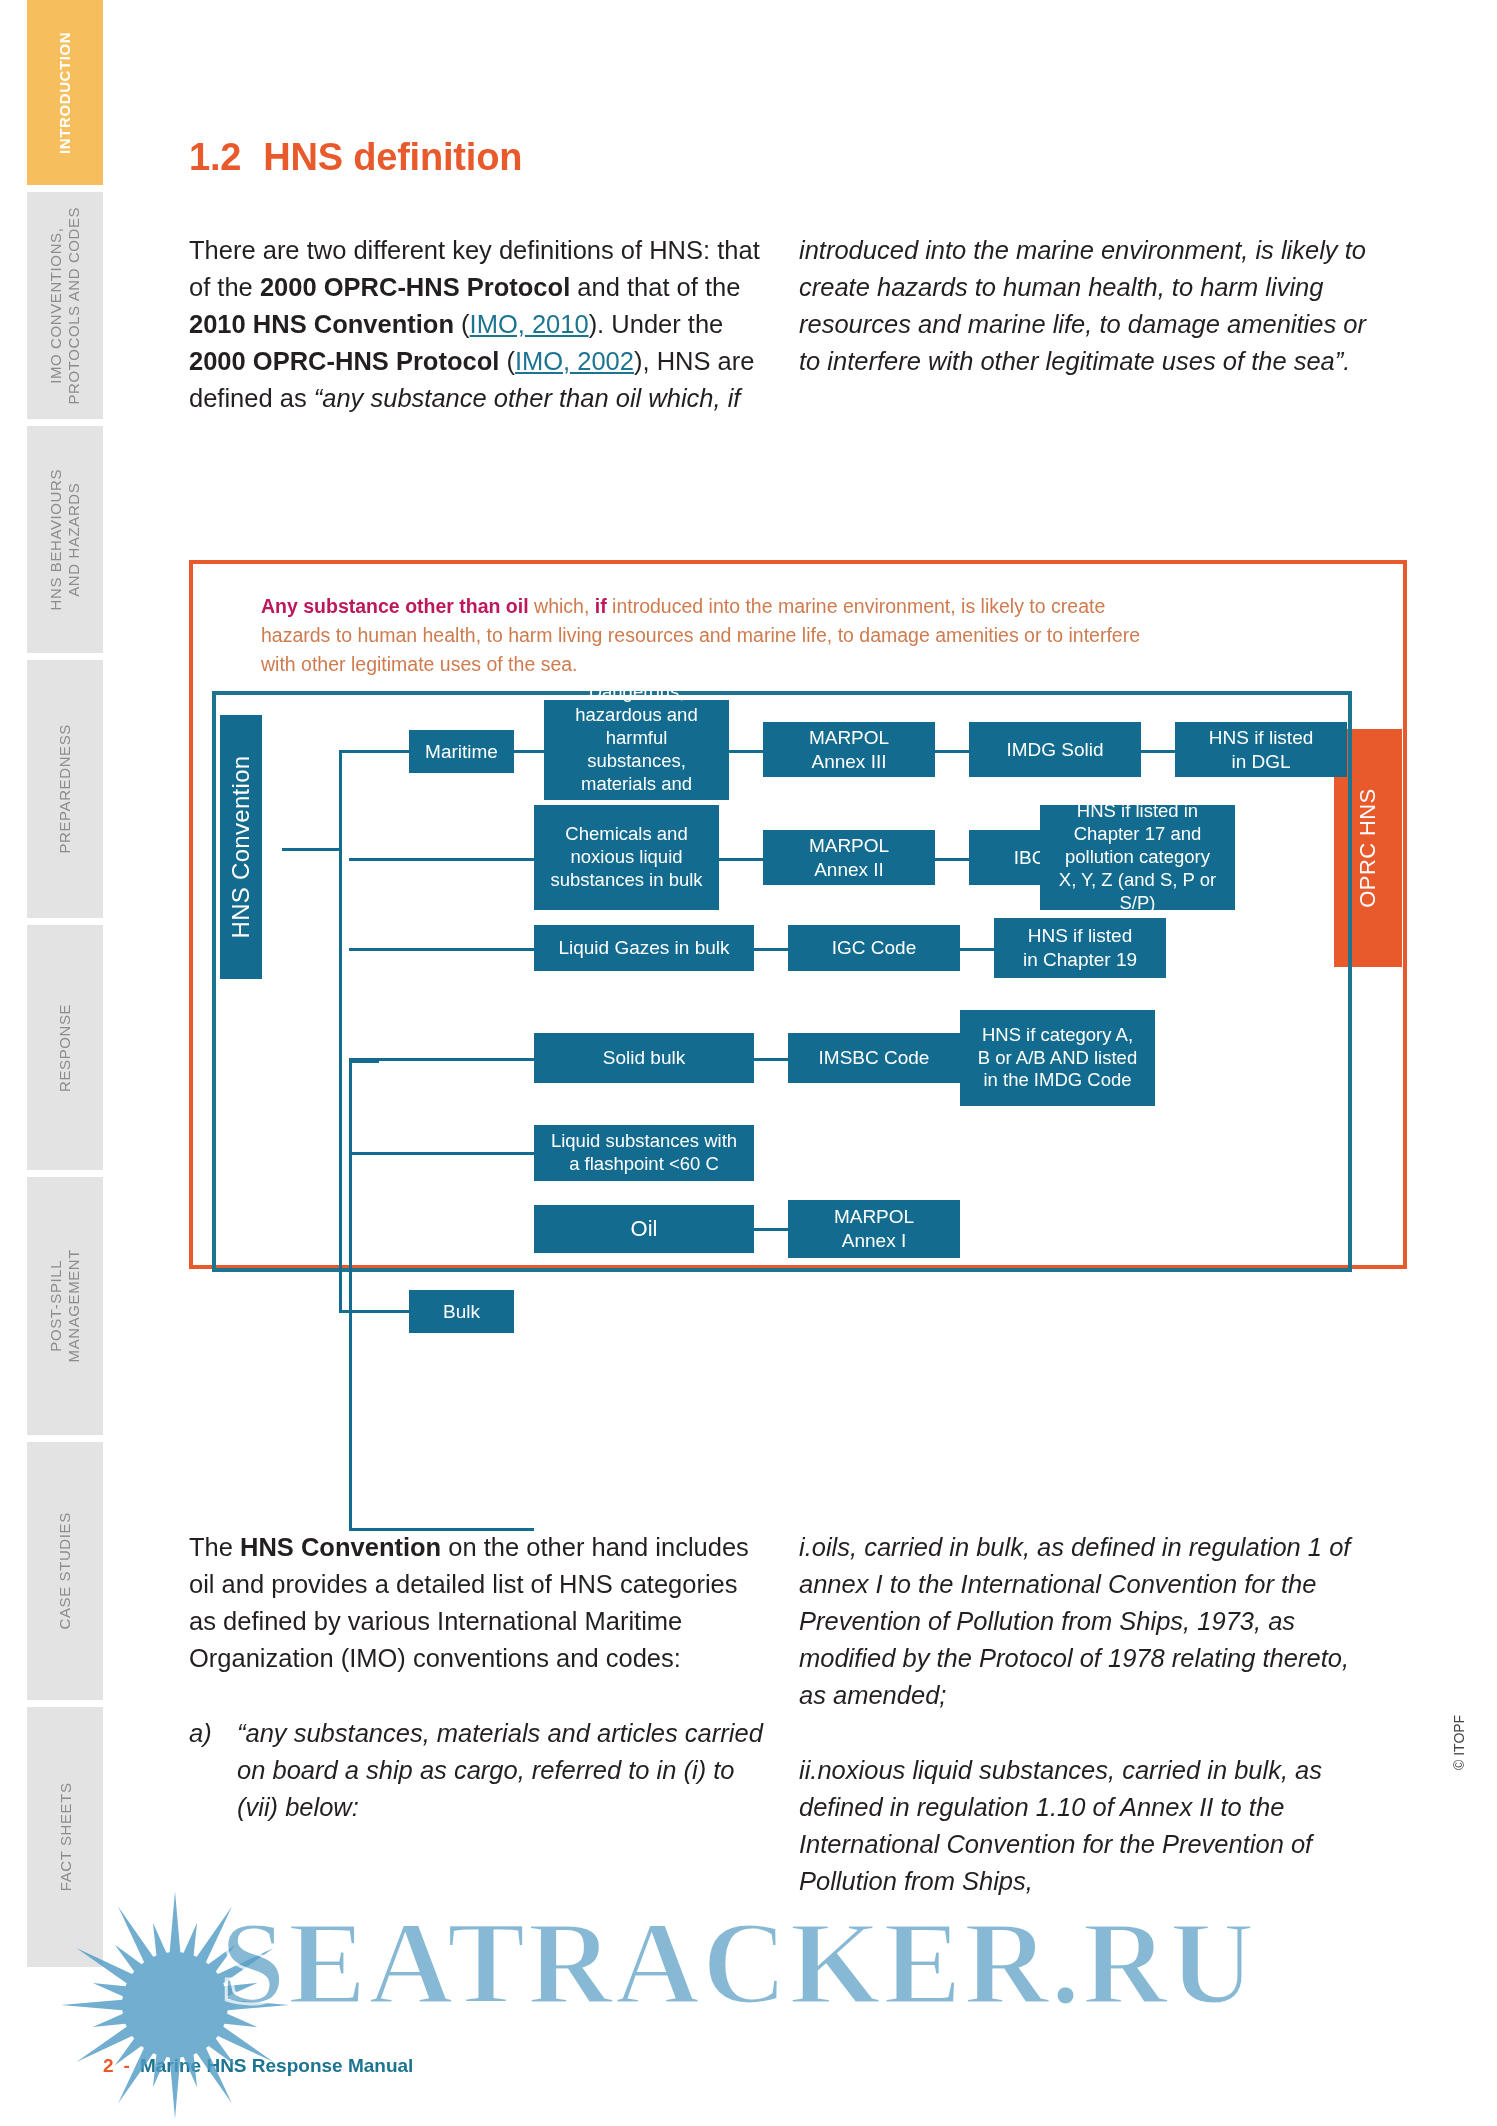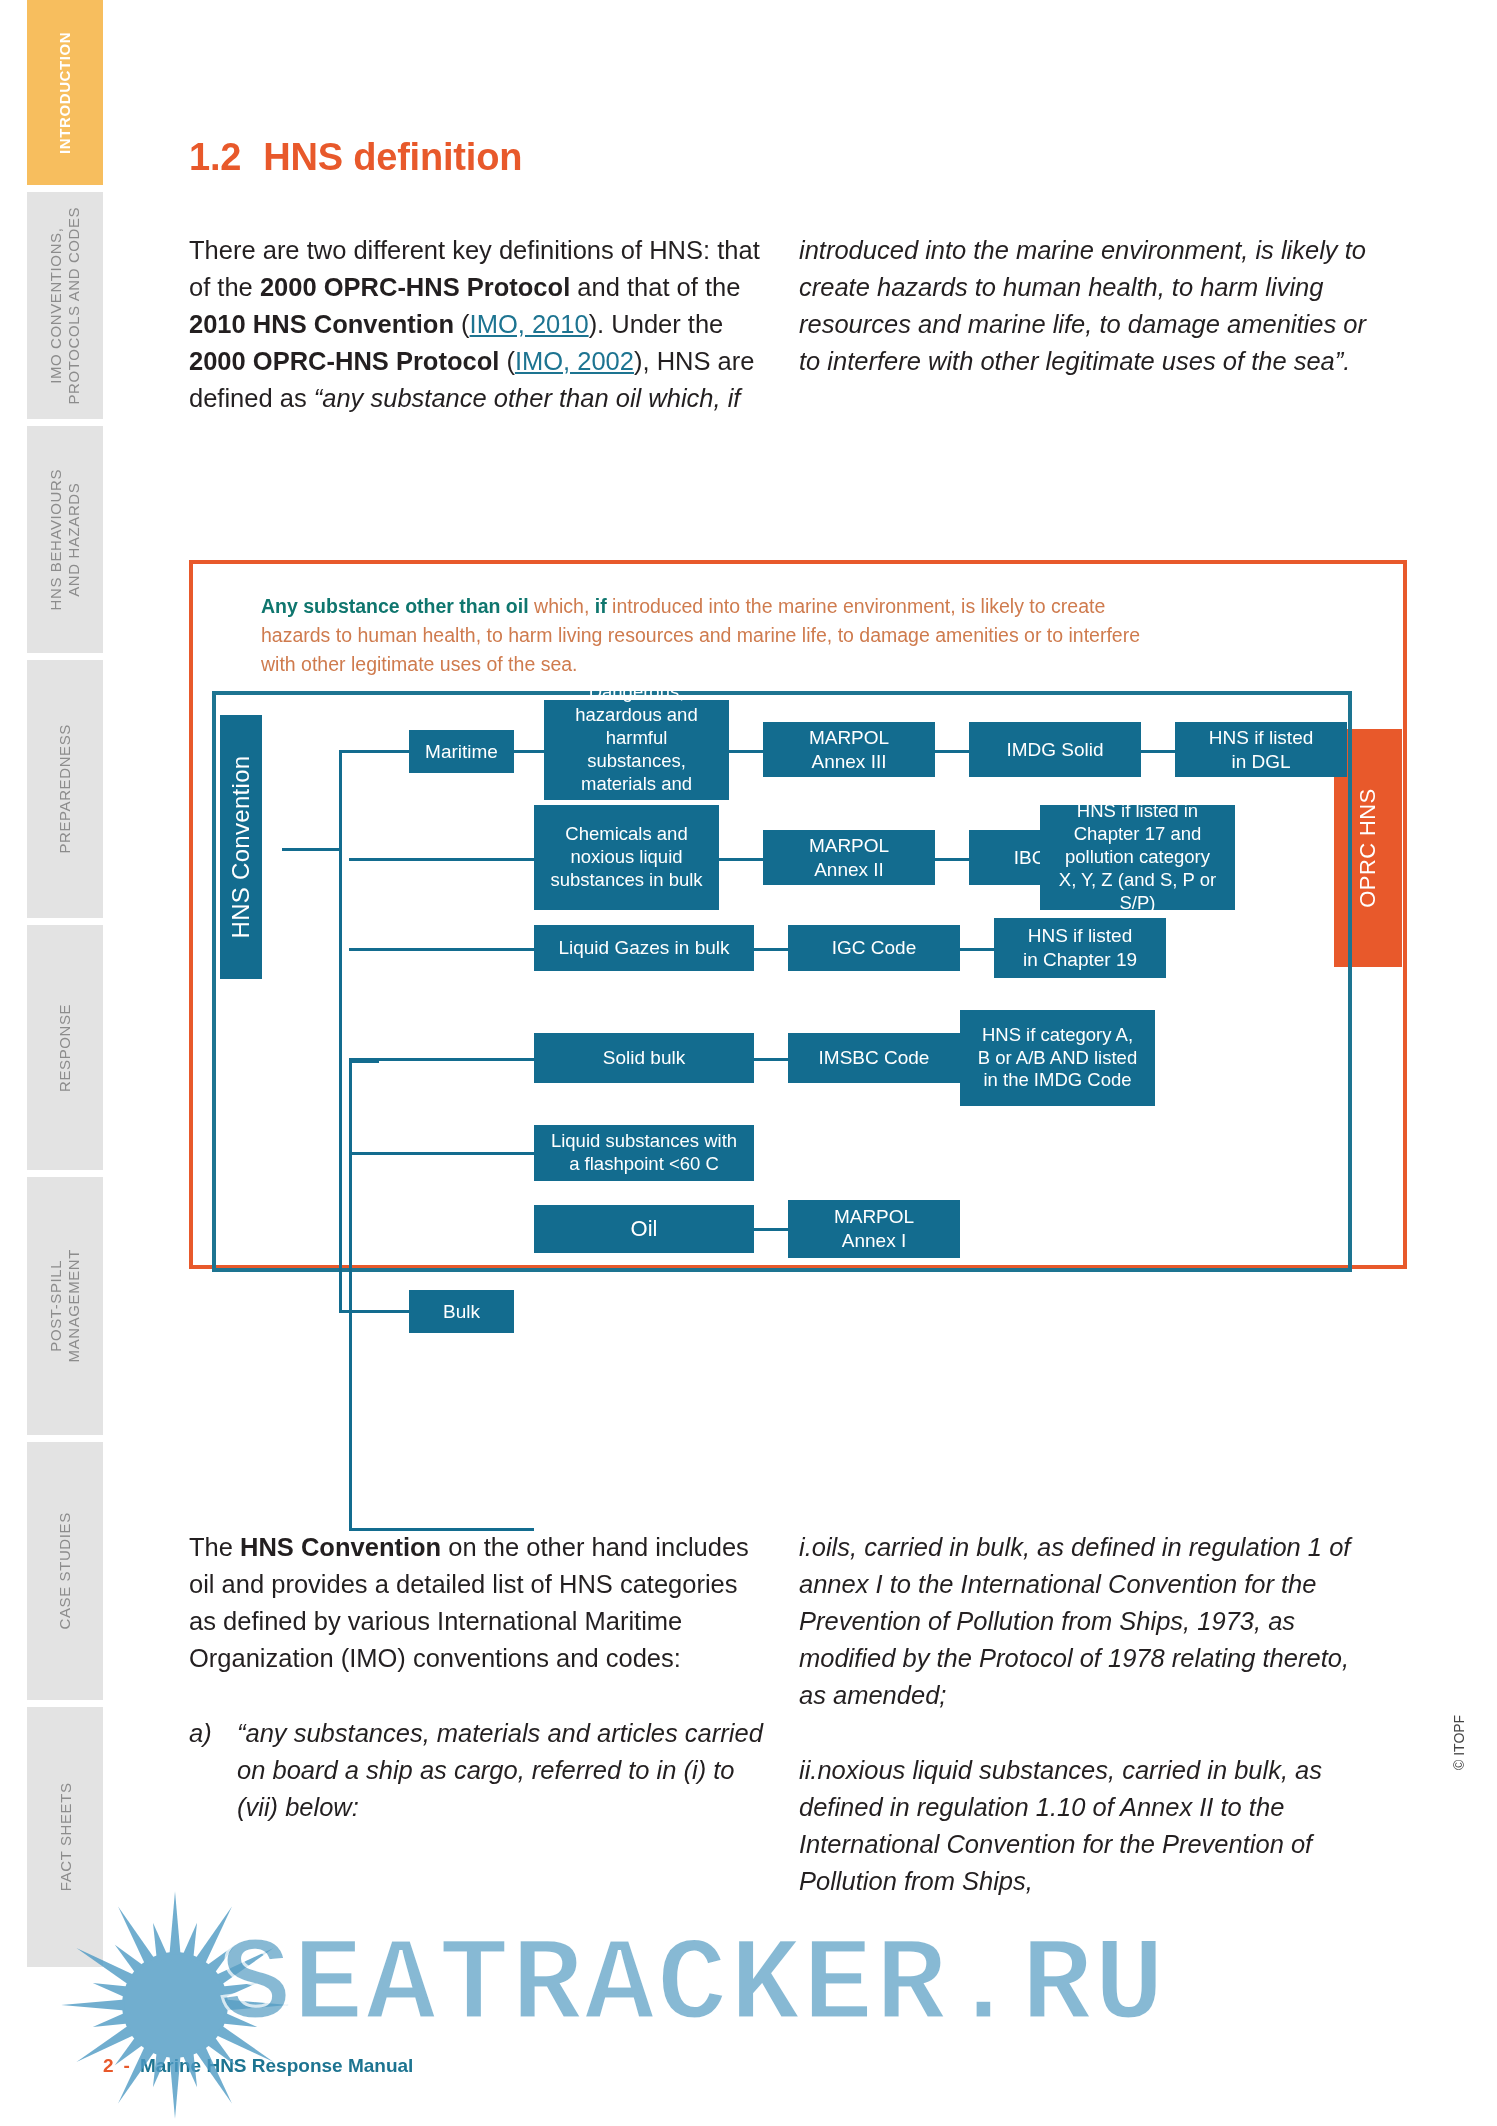--- a/index.html
+++ b/index.html
@@ -56,21 +56,21 @@
   #orange-box {
     position:absolute; left:0px; top:0px;
     width:1218px; height:709px;
     border:4px solid #e8592b;
     background:#ffffff;
   }
   #orange-text {
     position:absolute; left:68px; top:28px; width:900px;
     font-size:19.5px; line-height:1.48; color:#cf7b4e;
   }
-  #orange-text b { color:#0f766e; font-weight:bold; }
+  #orange-text b { color:#be185d; font-weight:bold; }
 
   #oprc-tab {
     position:absolute; left:1141px; top:165px;
     width:68px; height:238px; background:#e8592b;
     display:flex; align-items:center; justify-content:center;
   }
   #oprc-tab span {
     transform:rotate(-90deg); white-space:nowrap;
     color:#ffffff; font-size:22px; letter-spacing:0.4px;
   }
@@ -128,25 +128,25 @@
   }
   #footer .pg { color:#e8592b; margin-right:10px; font-weight:bold; }
   #footer .dash { color:#e8592b; margin-right:10px; }
 
   
   #watermark {
     position:absolute; left:0px; top:1890px; width:1497px; height:236px;
     pointer-events:none;
   }
   #wm-text {
-    position:absolute; left:220px; top:30px;
+    position:absolute; left:220px; top:6px;
     font-size:118px; font-weight:bold; letter-spacing:2px;
     color:#5a9fc4; opacity:0.72;
     -webkit-text-stroke:3px #ffffff;
-    font-family:Liberation Mono, monospace;
+    font-family:Liberation Serif, serif;
   }
   #wm-star {
     position:absolute; left:60px; top:0px; width:230px; height:230px;
     opacity:0.8;
   }
 </style>
 </head>
 <body>
 
 <div id="side-rail">

